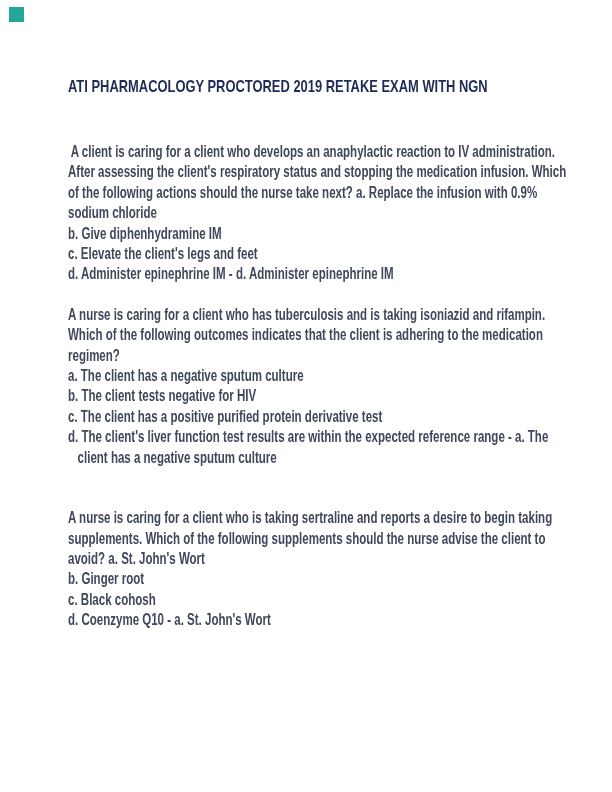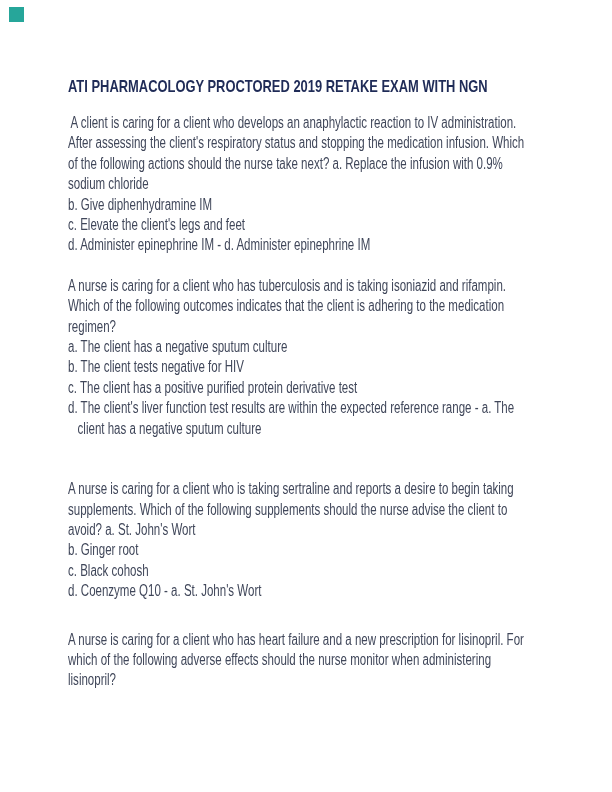--- a/index.html
+++ b/index.html
@@ -36,21 +36,22 @@
     font-size:17px;
     font-weight:bold;
     color:var(--title-color);
     white-space:nowrap;
     letter-spacing:0px;
     transform:scaleX(0.76);
     transform-origin:0 50%;
     line-height:21px;
   }
   .questions{
-    margin-top:16px;
+    margin-top:45px;
+    font-weight:bold;
   }
   .question + .question{margin-top:20px;}
   .question:nth-child(3){margin-top:40px;}
   .question:nth-child(4){margin-top:28px;}
   .line{
     font-size:16px;
     color:var(--text-color);
     line-height:20.4px;
     white-space:pre;
     transform:scaleX(0.72);
@@ -88,20 +89,15 @@
           <div class="line">   client has a negative sputum culture</div>
         </div>
         <div class="question">
           <div class="line">A nurse is caring for a client who is taking sertraline and reports a desire to begin taking</div>
           <div class="line">supplements. Which of the following supplements should the nurse advise the client to</div>
           <div class="line">avoid? a. St. John's Wort</div>
           <div class="line">b. Ginger root</div>
           <div class="line">c. Black cohosh</div>
           <div class="line">d. Coenzyme Q10 - a. St. John's Wort</div>
         </div>
-        <div class="question">
-          <div class="line">A nurse is caring for a client who has heart failure and a new prescription for lisinopril. For</div>
-          <div class="line">which of the following adverse effects should the nurse monitor when administering</div>
-          <div class="line">lisinopril?</div>
-        </div>
       </div>
   </div>
 </div>
 
 </body></html>

